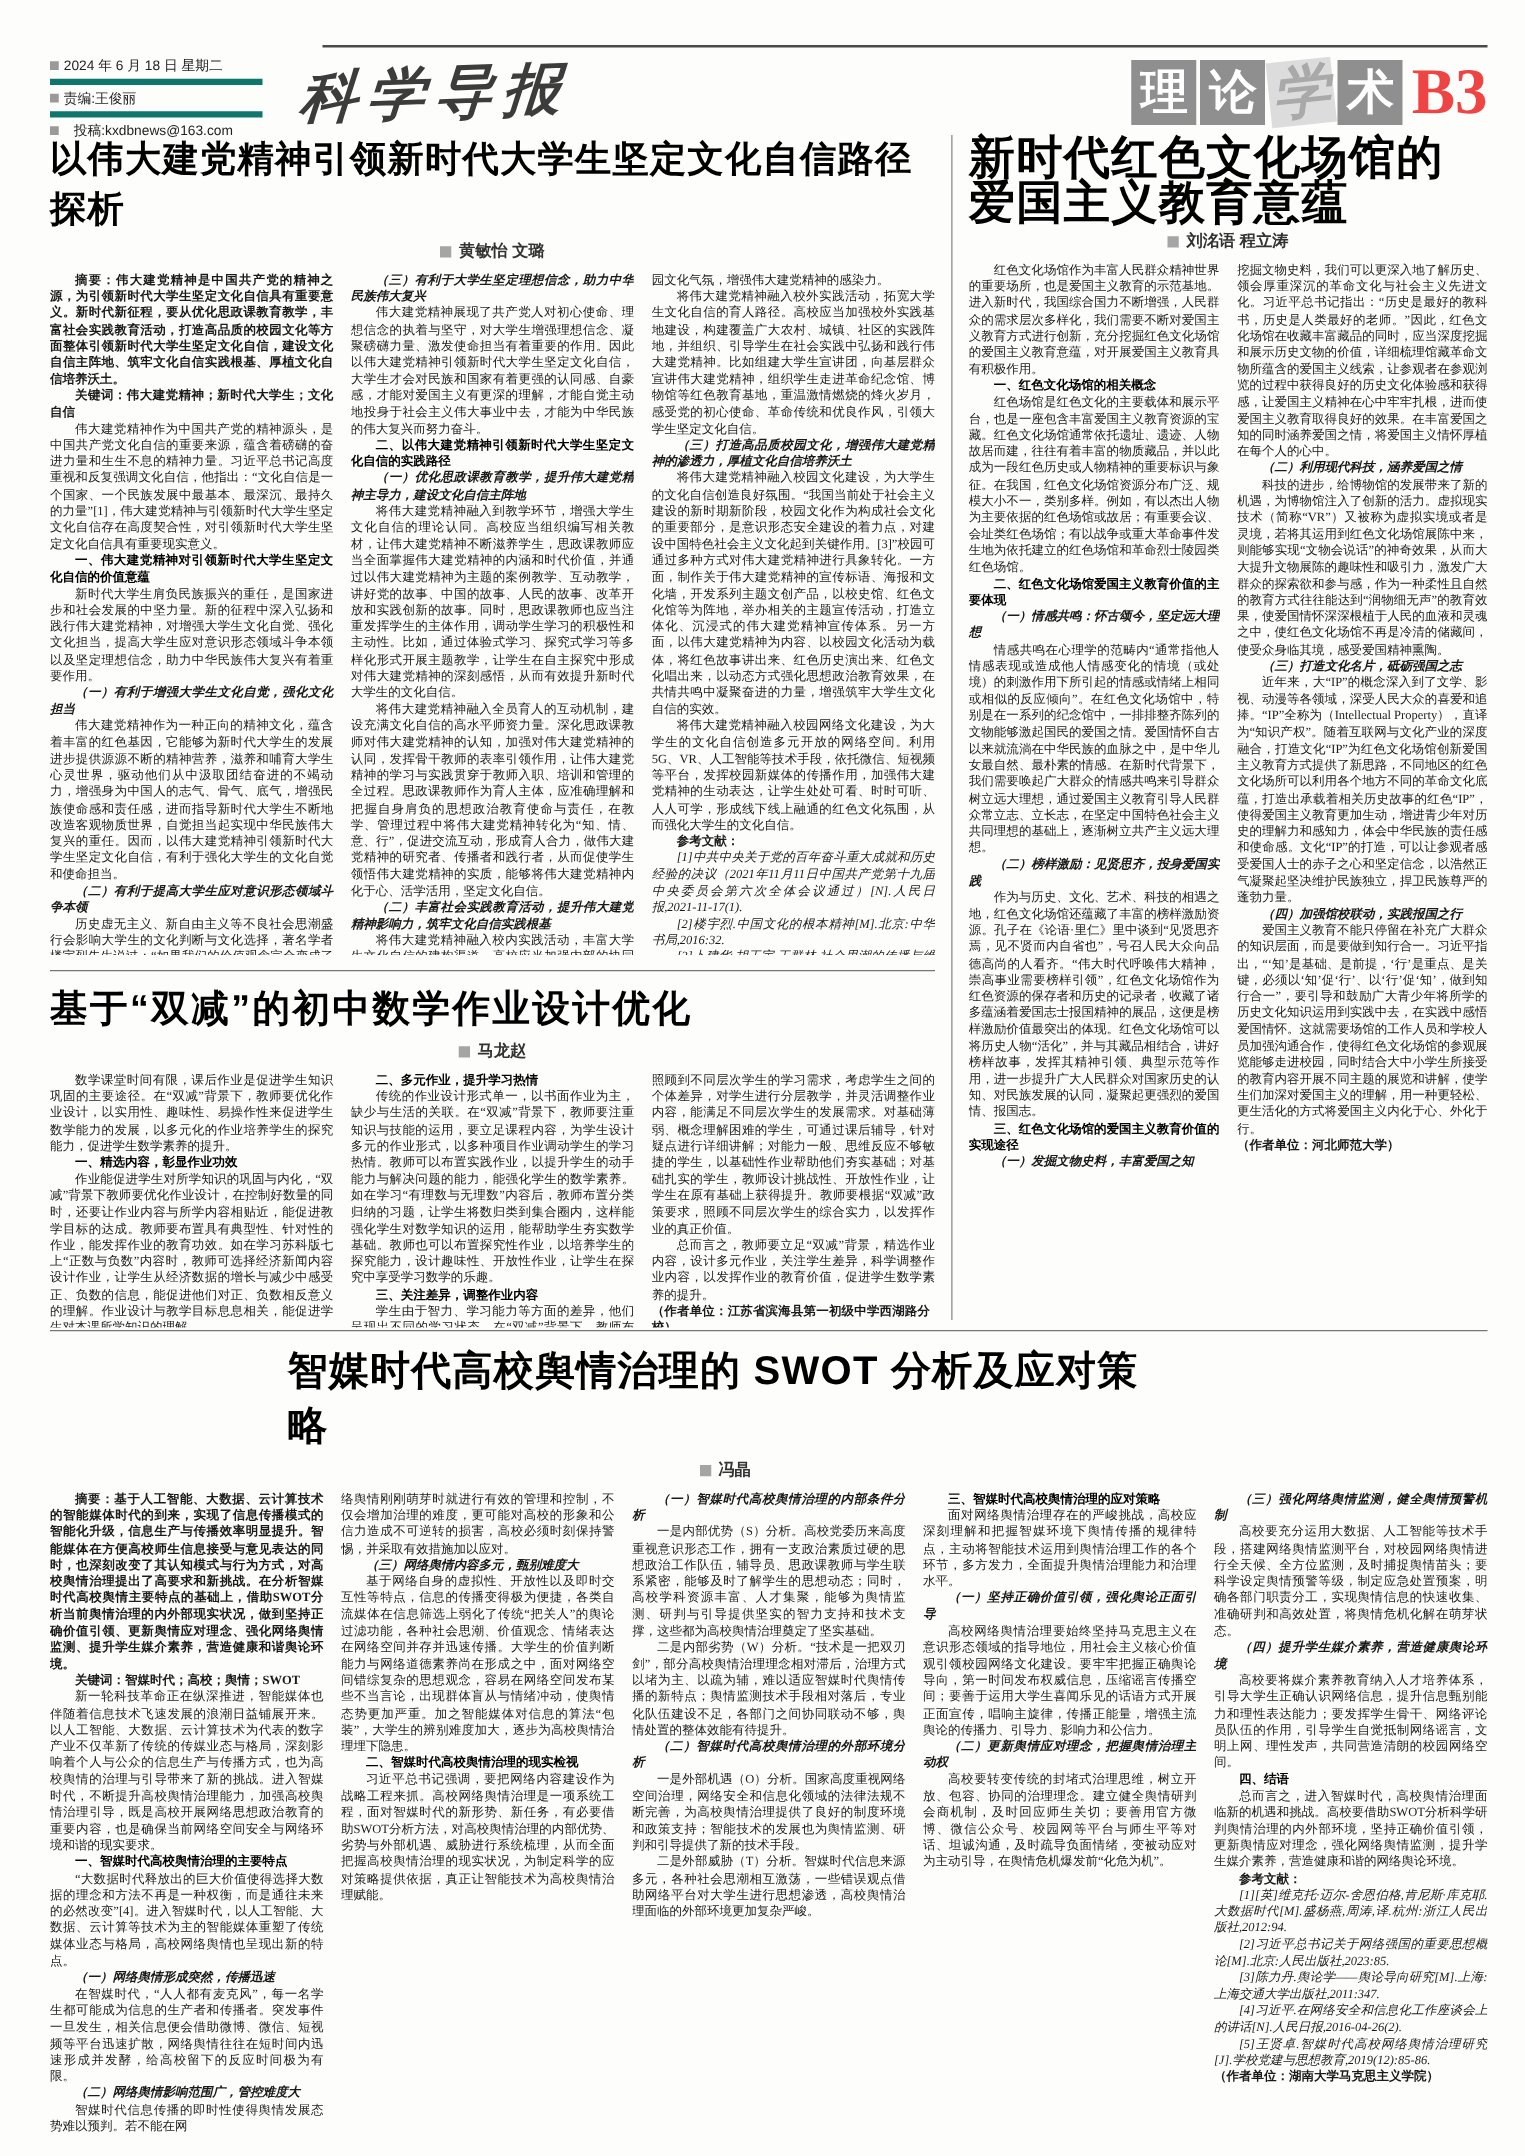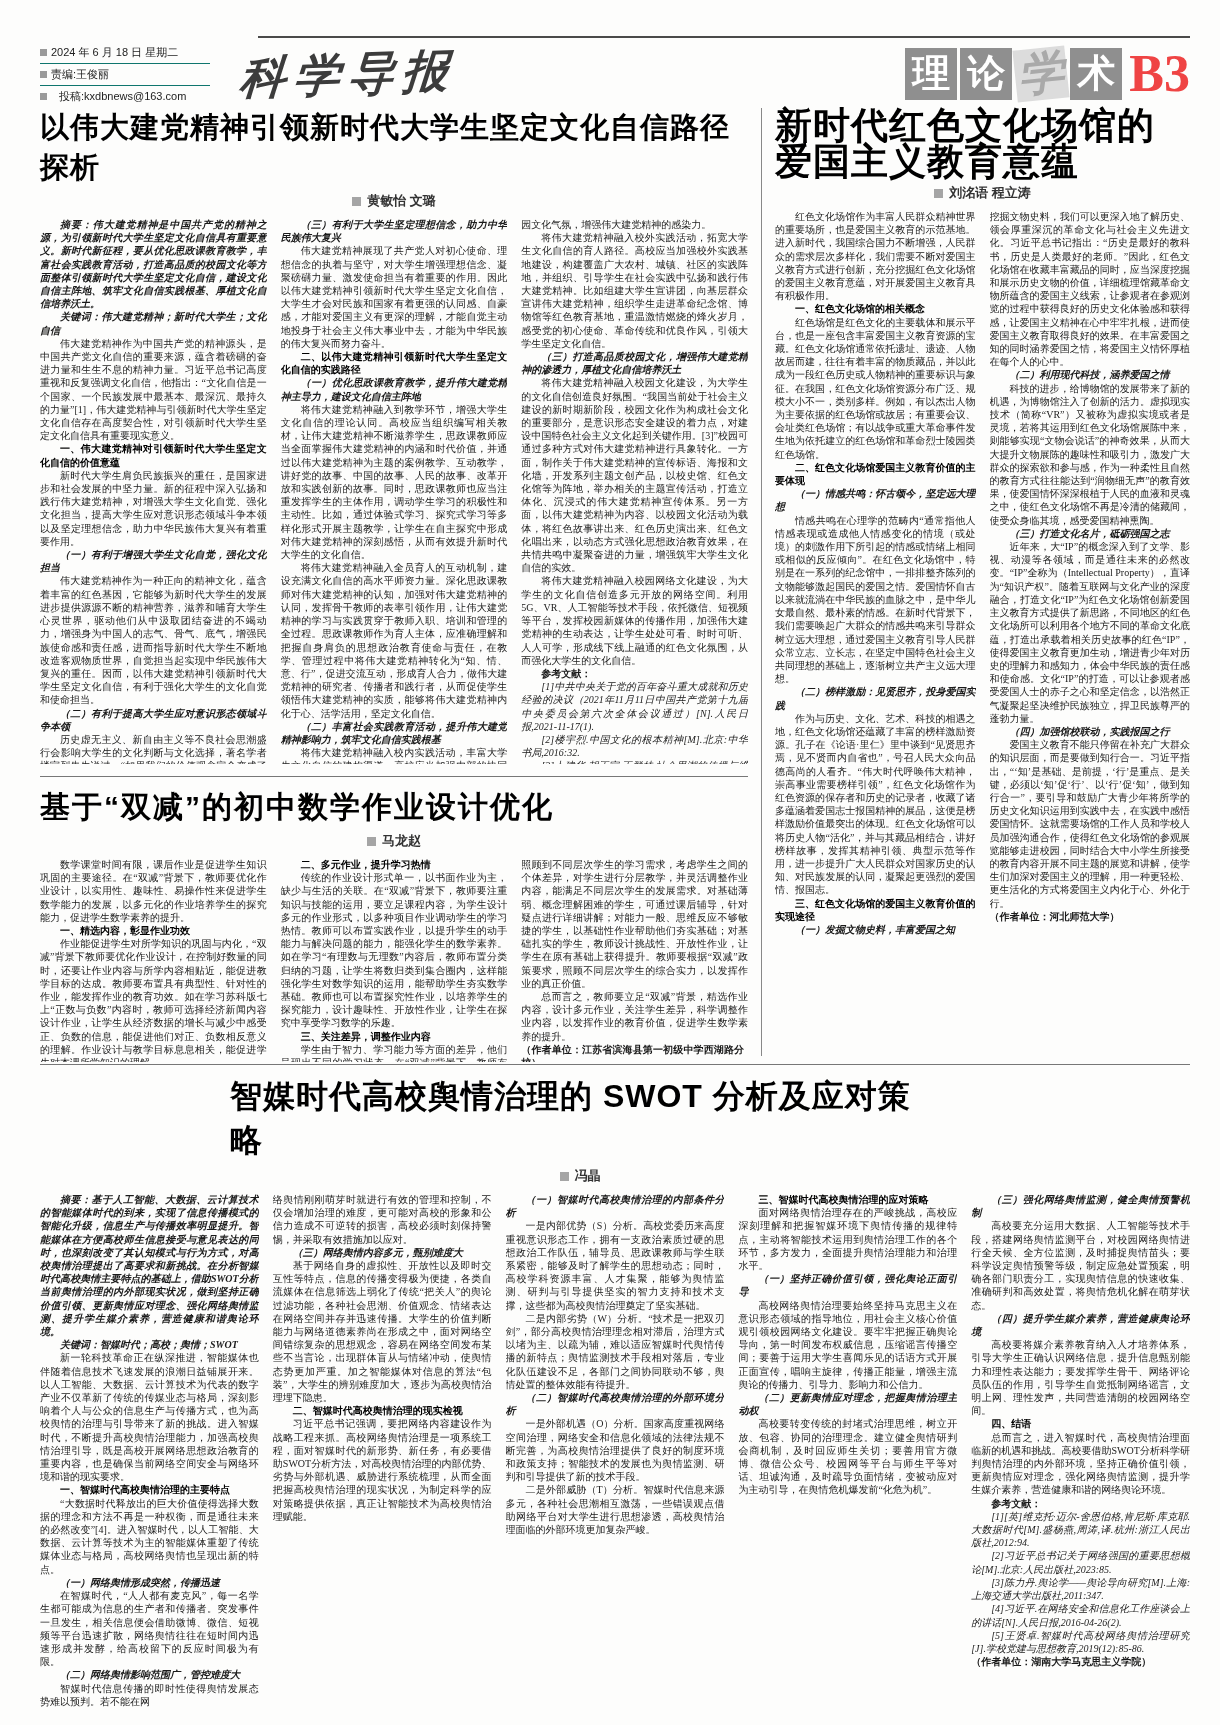--- a/index.html
+++ b/index.html
@@ -3,41 +3,41 @@
 <meta charset="utf-8">
 <style>
   html,body{margin:0;padding:0;background:#e9e9e9;}
   .page{width:1220px;height:1725px;margin:0 auto;background:#fdfdfc;color:#1a1a1a;
         font-family:"Liberation Serif","DejaVu Serif",serif;position:relative;overflow:hidden;
         box-sizing:border-box;padding:16px 30px 10px 40px;}
   
   .hdr{position:relative;height:92px;}
   .hdr-rule{position:absolute;left:218px;right:0;top:20px;height:2px;background:#4a4a4a;}
   .meta{position:absolute;left:0;top:26px;width:170px;font-family:"Liberation Sans",sans-serif;font-size:11px;color:#222;}
-  .meta-row{display:flex;align-items:center;gap:4px;border-bottom:1px solid #0f766e;padding:3px 0;}
+  .meta-row{display:flex;align-items:center;gap:4px;border-bottom:5px solid #0f766e;padding:3px 0;}
   .meta-row:last-child{border-bottom:none;gap:12px;}
   .sq{display:inline-block;width:7px;height:7px;background:#9a9a9a;flex:0 0 auto;}
   .masthead{position:absolute;left:200px;top:28px;font-size:46px;font-weight:bold;font-style:italic;
             color:#3c3c3c;letter-spacing:8px;transform:skewX(-6deg) rotate(-2deg);font-family:"DejaVu Serif",serif;}
   .badge{position:absolute;right:0;top:28px;display:flex;align-items:center;gap:3px;}
   .tile{width:52px;height:52px;background:#8f8f8f;color:#fff;font-family:"Liberation Sans",sans-serif;
         font-weight:bold;font-size:38px;display:flex;align-items:center;justify-content:center;}
   .tile.alt{background:#dcdcdc;color:#a9a9a9;font-style:italic;font-size:46px;transform:rotate(-6deg);}
   .pageno{font-family:"Liberation Serif",serif;font-weight:bold;font-size:52px;color:#ef4444;margin-left:4px;}
   
   h1.atitle{font-family:"Liberation Sans",sans-serif;font-weight:bold;color:#000;text-align:left;margin:0;}
   .byline{display:flex;justify-content:center;align-items:center;gap:6px;
           font-family:"Liberation Sans",sans-serif;font-size:13px;font-weight:bold;color:#333;margin:4px 0 8px;}
   .bysq{width:9px;height:9px;background:#a5a5a5;display:inline-block;}
   .cols{display:flex;gap:14px;}
   .col{flex:1 1 0;overflow:hidden;font-size:10px;line-height:13.2px;text-align:justify;}
   .col p{margin:0;}
   .b-p{text-indent:2em;}
   .b-pc{text-indent:0;} 
-  .b-abs,.b-kw{text-indent:2em;font-weight:bold;font-style:italic;}
+  .b-abs,.b-kw{text-indent:2em;font-weight:bold;}
   .b-h2{font-family:"Liberation Sans",sans-serif;font-weight:bold;text-indent:2em;color:#000;}
   .b-h3{font-weight:bold;font-style:italic;text-indent:2em;}
   .b-refh{font-family:"Liberation Sans",sans-serif;font-weight:bold;text-indent:2em;}
   .b-ref{text-indent:2em;font-style:italic;}
   .b-affil{font-weight:bold;font-family:"Liberation Sans",sans-serif;text-indent:0;padding-right:4px;}
   
   .rowA{display:flex;height:948px;}
   .zoneL{width:708px;flex:0 0 auto;}
   .zoneR{flex:1 1 auto;border-left:1px solid #888;padding-left:13px;margin-left:13px;}
   .a1t{font-size:29px;letter-spacing:1px;margin-top:6px;}
@@ -180,21 +180,21 @@
               <p class="b-h3">（二）榜样激励：见贤思齐，投身爱国实践</p>
               <p class="b-p">作为与历史、文化、艺术、科技的相遇之地，红色文化场馆还蕴藏了丰富的榜样激励资源。孔子在《论语·里仁》里中谈到“见贤思齐焉，见不贤而内自省也”，号召人民大众向品德高尚的人看齐。“伟大时代呼唤伟大精神，崇高事业需要榜样引领”，红色文化场馆作为红色资源的保存者和历史的记录者，收藏了诸多蕴涵着爱国志士报国精神的展品，这便是榜样激励价值最突出的体现。红色文化场馆可以将历史人物“活化”，并与其藏品相结合，讲好榜样故事，发挥其精神引领、典型示范等作用，进一步提升广大人民群众对国家历史的认知、对民族发展的认同，凝聚起更强烈的爱国情、报国志。</p>
               <p class="b-h2">三、红色文化场馆的爱国主义教育价值的实现途径</p>
               <p class="b-h3">（一）发掘文物史料，丰富爱国之知</p>
             </div>
             <div class="col">
               <p class="b-pc">挖掘文物史料，我们可以更深入地了解历史、领会厚重深沉的革命文化与社会主义先进文化。习近平总书记指出：“历史是最好的教科书，历史是人类最好的老师。”因此，红色文化场馆在收藏丰富藏品的同时，应当深度挖掘和展示历史文物的价值，详细梳理馆藏革命文物所蕴含的爱国主义线索，让参观者在参观浏览的过程中获得良好的历史文化体验感和获得感，让爱国主义精神在心中牢牢扎根，进而使爱国主义教育取得良好的效果。在丰富爱国之知的同时涵养爱国之情，将爱国主义情怀厚植在每个人的心中。</p>
               <p class="b-h3">（二）利用现代科技，涵养爱国之情</p>
               <p class="b-p">科技的进步，给博物馆的发展带来了新的机遇，为博物馆注入了创新的活力。虚拟现实技术（简称“VR”）又被称为虚拟实境或者是灵境，若将其运用到红色文化场馆展陈中来，则能够实现“文物会说话”的神奇效果，从而大大提升文物展陈的趣味性和吸引力，激发广大群众的探索欲和参与感，作为一种柔性且自然的教育方式往往能达到“润物细无声”的教育效果，使爱国情怀深深根植于人民的血液和灵魂之中，使红色文化场馆不再是冷清的储藏间，使受众身临其境，感受爱国精神熏陶。</p>
               <p class="b-h3">（三）打造文化名片，砥砺强国之志</p>
-              <p class="b-p">近年来，大“IP”的概念深入到了文学、影视、动漫等各领域，而是通往未来的必然改变。“IP”全称为（Intellectual Property），直译为“知识产权”。随着互联网与文化产业的深度融合，打造文化“IP”为红色文化场馆创新爱国主义教育方式提供了新思路，不同地区的红色文化场所可以利用各个地方不同的革命文化底蕴，打造出承载着相关历史故事的红色“IP”，使得爱国主义教育更加生动，增进青少年对历史的理解力和感知力，体会中华民族的责任感和使命感。文化“IP”的打造，可以让参观者感受爱国人士的赤子之心和坚定信念，以浩然正气凝聚起坚决维护民族独立，捍卫民族尊严的蓬勃力量。</p>
+              <p class="b-p">近年来，大“IP”的概念深入到了文学、影视、动漫等各领域，深受人民大众的喜爱和追捧。“IP”全称为（Intellectual Property），直译为“知识产权”。随着互联网与文化产业的深度融合，打造文化“IP”为红色文化场馆创新爱国主义教育方式提供了新思路，不同地区的红色文化场所可以利用各个地方不同的革命文化底蕴，打造出承载着相关历史故事的红色“IP”，使得爱国主义教育更加生动，增进青少年对历史的理解力和感知力，体会中华民族的责任感和使命感。文化“IP”的打造，可以让参观者感受爱国人士的赤子之心和坚定信念，以浩然正气凝聚起坚决维护民族独立，捍卫民族尊严的蓬勃力量。</p>
               <p class="b-h3">（四）加强馆校联动，实践报国之行</p>
               <p class="b-p">爱国主义教育不能只停留在补充广大群众的知识层面，而是要做到知行合一。习近平指出，“‘知’是基础、是前提，‘行’是重点、是关键，必须以‘知’促‘行’、以‘行’促‘知’，做到知行合一”，要引导和鼓励广大青少年将所学的历史文化知识运用到实践中去，在实践中感悟爱国情怀。这就需要场馆的工作人员和学校人员加强沟通合作，使得红色文化场馆的参观展览能够走进校园，同时结合大中小学生所接受的教育内容开展不同主题的展览和讲解，使学生们加深对爱国主义的理解，用一种更轻松、更生活化的方式将爱国主义内化于心、外化于行。</p>
               <p class="b-affil">（作者单位：河北师范大学）</p>
             </div>
           </div>
       </article>
     </aside>
   </div>
 
   <section class="secA4">

